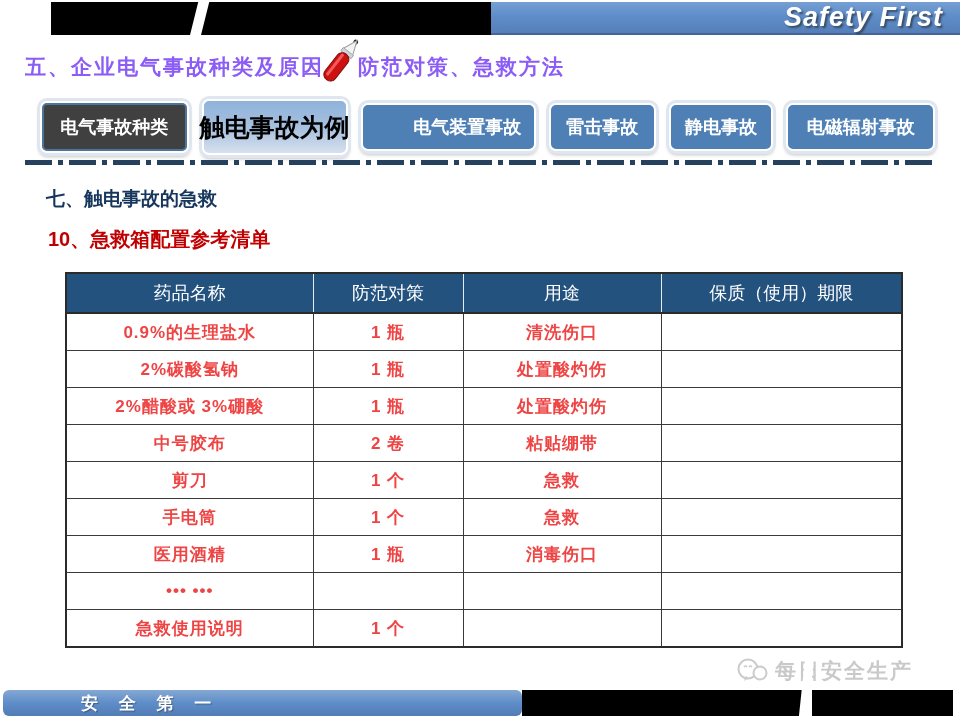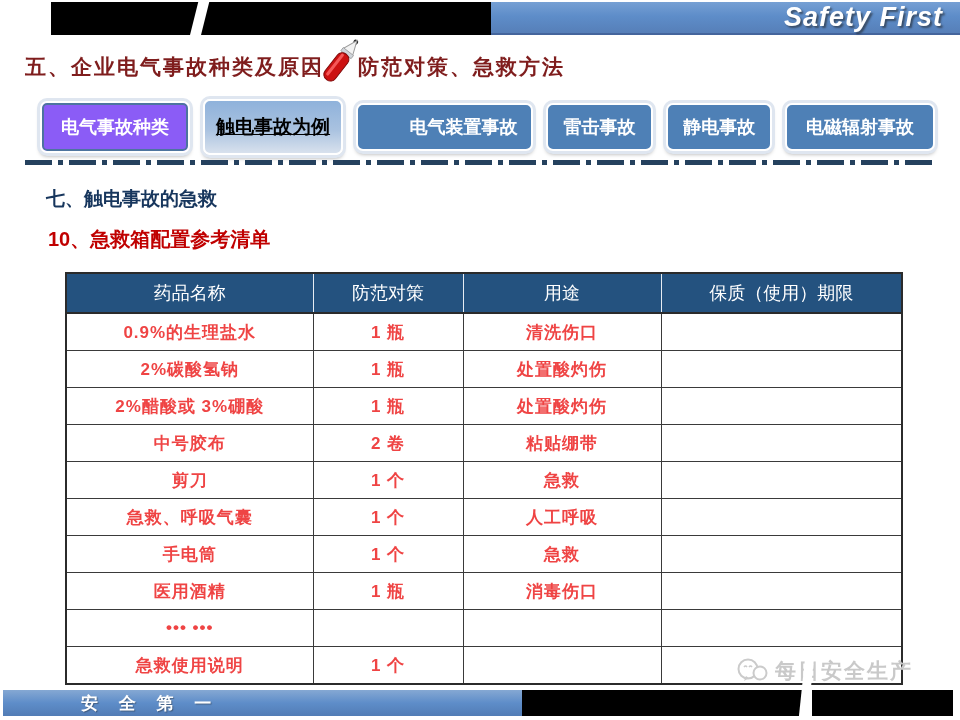--- a/index.html
+++ b/index.html
@@ -15,33 +15,33 @@
   .tb-blue{position:absolute;left:445px;top:0;width:510px;height:33px;
            background:linear-gradient(180deg,#76a0d4 0%,#5e8dc9 45%,#567fb8 100%);
            border-bottom:2px solid #44659c;box-sizing:border-box;
            display:flex;align-items:center;justify-content:flex-end;}
   .tb-blue span{font-size:27px;font-weight:bold;font-style:italic;color:#fff;
            margin-right:58px;letter-spacing:1px;
            text-shadow:2px 2px 2px rgba(30,30,30,0.55);}
 
   
   .title-row{position:absolute;left:25px;top:52px;display:flex;align-items:center;
-             font-size:21px;font-weight:bold;color:#7f1d1d;letter-spacing:2px;white-space:nowrap;}
+             font-size:21px;font-weight:bold;color:#8b5cf6;letter-spacing:2px;white-space:nowrap;}
   .pen-slot{position:relative;width:34px;height:30px;flex:0 0 auto;}
   .pen-slot svg{position:absolute;left:-6px;top:-22px;}
 
   
   .tabs{position:absolute;left:40px;top:98px;width:895px;height:58px;
         display:flex;align-items:center;gap:13px;}
   .tab{height:44px;border-radius:7px;display:flex;align-items:center;justify-content:center;
        background:#4e80b6;color:#fff;font-size:18px;font-weight:bold;white-space:nowrap;
        border:2px solid #ffffff;box-shadow:0 0 0 3px #dfe6f0,0 3px 4px rgba(0,0,0,0.35);}
-  .tab.dark{background:#8b5cf6;box-shadow:inset 0 0 0 2px #4d749f,0 0 0 3px #dfe6f0,0 3px 4px rgba(0,0,0,0.35);height:48px;}
+  .tab.dark{background:#404040;box-shadow:inset 0 0 0 2px #4d749f,0 0 0 3px #dfe6f0,0 3px 4px rgba(0,0,0,0.35);height:48px;}
   .tab.selected{background:linear-gradient(180deg,#8fb2db 0%,#a9c2e0 55%,#d8e1ed 100%);
-       color:#000;height:52px;font-size:19px;text-decoration:underline;}
+       color:#000;height:52px;font-size:25px;}
   .tabs .tab:nth-child(1){width:152px;}
   .tabs .tab:nth-child(2){width:142px;}
   .tabs .tab:nth-child(3){width:140px;padding-left:38px;}
   .tabs .tab:nth-child(4){width:108px;}
   .tabs .tab:nth-child(5){width:106px;}
   .tabs .tab:nth-child(6){width:152px;}
 
   
   .dash{position:absolute;left:25px;top:160px;width:912px;height:5px;
         background:repeating-linear-gradient(90deg,
@@ -62,21 +62,21 @@
             font-size:17px;font-weight:600;color:#ef4444;letter-spacing:1px;}
 
   
   .watermark{position:absolute;left:735px;top:657px;display:flex;align-items:center;gap:6px;
              color:#c9c9c9;font-size:21px;font-weight:bold;letter-spacing:2px;}
 
   
   .bottombar{position:absolute;left:0;top:690px;width:960px;height:26px;}
   .bb-blue{position:absolute;left:3px;top:0;width:519px;height:26px;
            background:linear-gradient(180deg,#85a8d3 0%,#5e8dc9 50%,#527cb5 100%);
-           display:flex;align-items:center;}
+           display:flex;align-items:center;border-radius:6px;}
   .bb-blue span{color:#fff;font-size:17px;font-weight:bold;letter-spacing:8px;margin-left:78px;
            text-shadow:1px 1px 1px rgba(30,30,30,0.4);}
   .bb-black{position:absolute;top:0;height:26px;background:#000;}
   .bb-black.one{left:522px;width:281px;}
   .bb-black.two{left:812px;width:141px;}
   .bb-slash{position:absolute;left:802px;top:-34px;width:9px;height:62px;background:#fff;
             transform:skewX(-6deg);}
 </style>
 </head>
 <body>
@@ -173,26 +173,20 @@
           <td>粘贴绷带</td>
           <td></td>
         </tr>
         <tr>
           <td>剪刀</td>
           <td>1 个</td>
           <td>急救</td>
           <td></td>
         </tr>
         <tr>
-          <td>急救、呼吸气囊</td>
-          <td>1 个</td>
-          <td>人工呼吸</td>
-          <td></td>
-        </tr>
-        <tr>
           <td>手电筒</td>
           <td>1 个</td>
           <td>急救</td>
           <td></td>
         </tr>
         <tr>
           <td>医用酒精</td>
           <td>1 瓶</td>
           <td>消毒伤口</td>
           <td></td>

